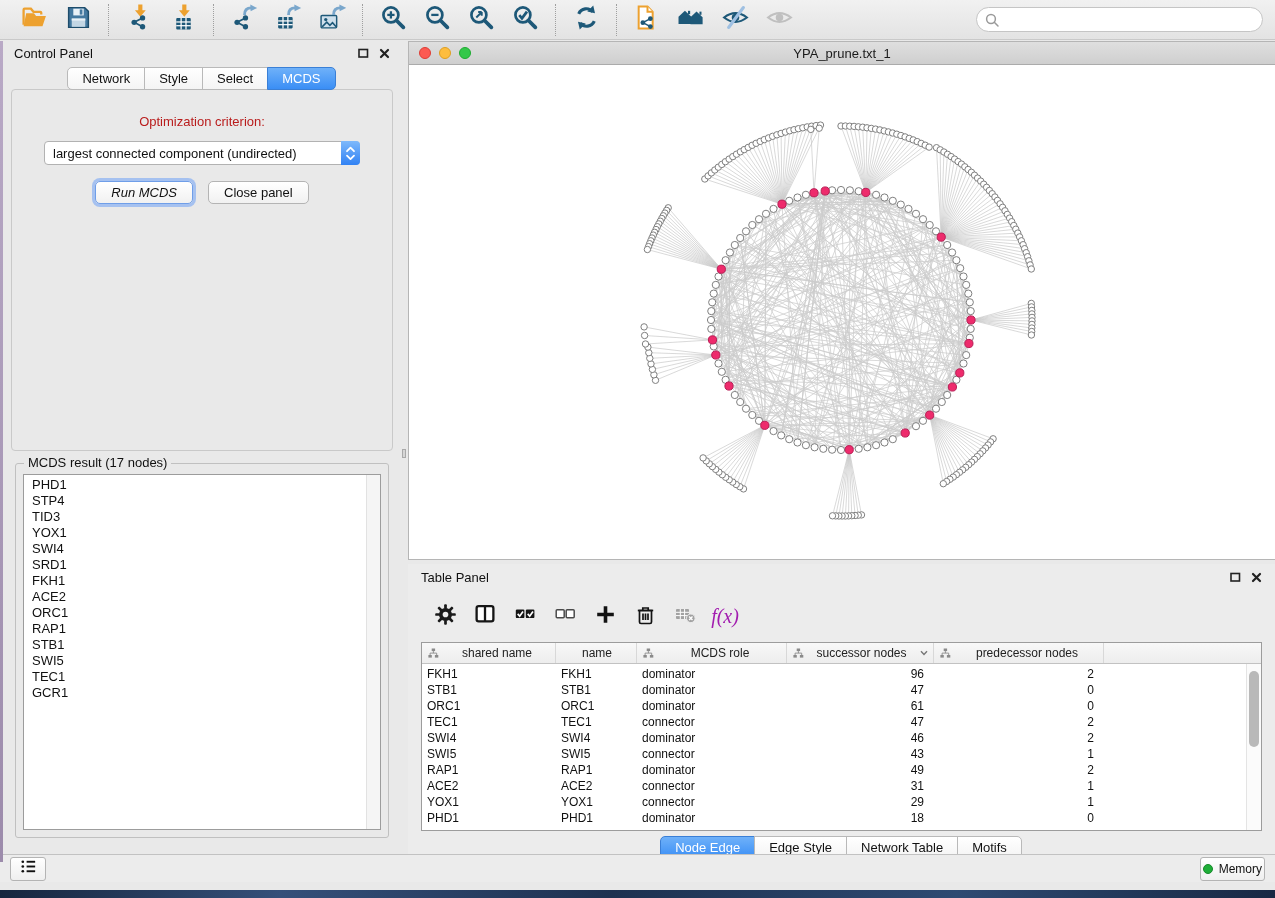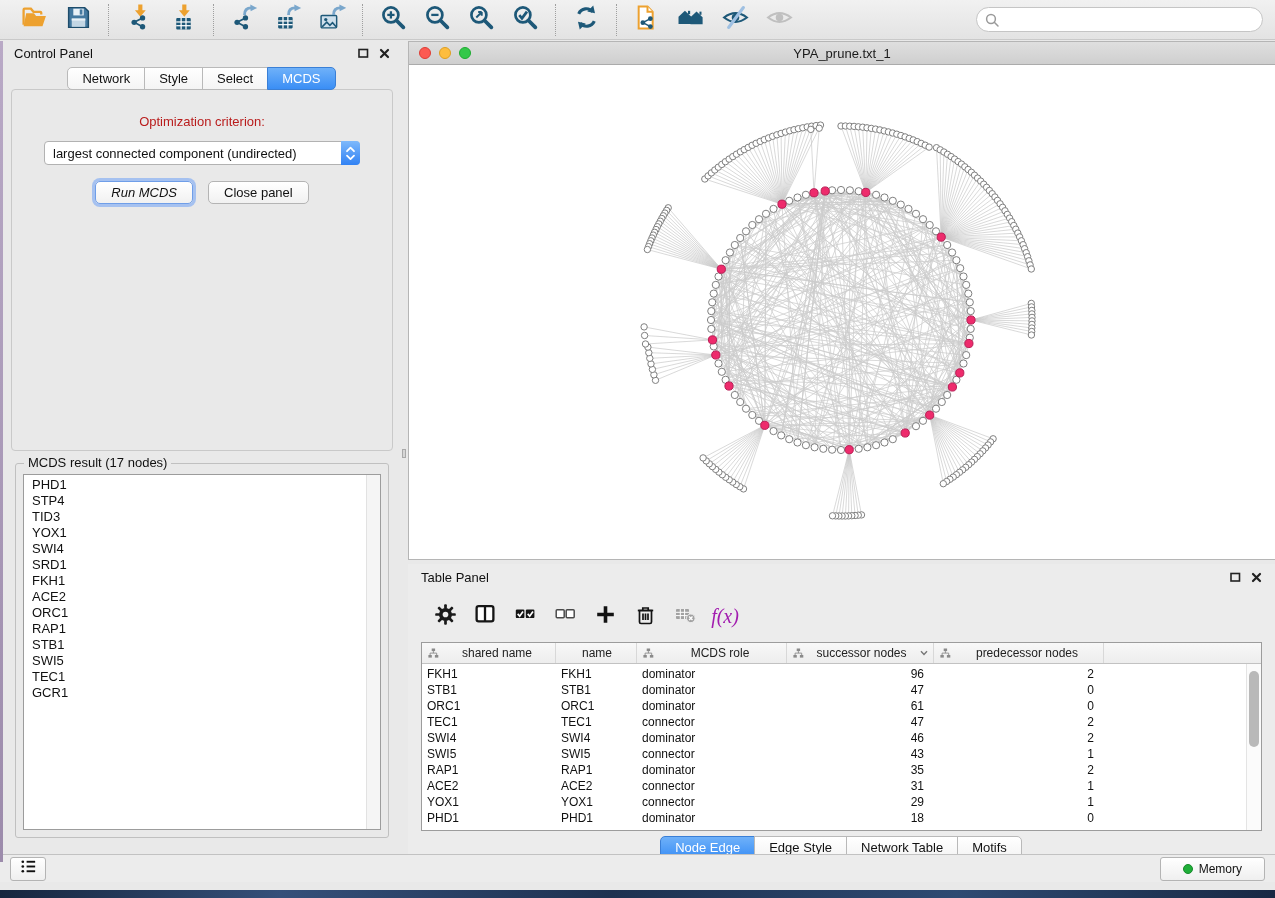--- a/index.html
+++ b/index.html
@@ -93,21 +93,21 @@
   .tbl-scroll{position:absolute;right:0;top:0;bottom:0;width:14px;background:#fbfbfb;border-left:1px solid #e4e4e4;}
   .tbl-thumb{position:absolute;left:2px;right:2px;top:7px;height:46%;background:#b9b9b9;border-radius:5px;}
   .tp-tabs{display:flex;justify-content:center;margin-top:5px;flex:none;}
 
   
   .status{position:absolute;left:0;bottom:8px;height:28px;width:1275px;box-sizing:border-box;
     background:#ececec;border-top:1px solid #c2c2c2;display:flex;align-items:center;padding:0 10px;}
   .sq-btn{width:34px;height:22px;background:linear-gradient(#fff,#efefef);border:1px solid #b4b4b4;
     border-radius:3px;display:flex;align-items:center;justify-content:center;}
   .mem-btn{margin-left:auto;height:22px;background:linear-gradient(#fff,#efefef);border:1px solid #b4b4b4;
-    border-radius:3px;display:flex;align-items:center;gap:6px;padding:0 22px;font-size:12px;color:#111;}
+    border-radius:3px;display:flex;align-items:center;gap:6px;padding:0 2px;font-size:12px;color:#111;}
   .mem-dot{width:10px;height:10px;border-radius:50%;background:#1fae38;border:1px solid #168a2b;box-sizing:border-box;}
 </style>
 </head>
 <body>
 
 <div class="app">
 
   <div class="toolbar">
     <div class="tb-icons" id="tb-icons">
         <span class="tb-btn">
@@ -1404,21 +1404,21 @@
                 <div class="td" style="width:134px">SWI5</div>
                 <div class="td" style="width:81px">SWI5</div>
                 <div class="td" style="width:150px">connector</div>
                 <div class="td num" style="width:147px">43</div>
                 <div class="td num" style="width:170px">1</div>
               </div>
               <div class="tr">
                 <div class="td" style="width:134px">RAP1</div>
                 <div class="td" style="width:81px">RAP1</div>
                 <div class="td" style="width:150px">dominator</div>
-                <div class="td num" style="width:147px">35</div>
+                <div class="td num" style="width:147px">49</div>
                 <div class="td num" style="width:170px">2</div>
               </div>
               <div class="tr">
                 <div class="td" style="width:134px">ACE2</div>
                 <div class="td" style="width:81px">ACE2</div>
                 <div class="td" style="width:150px">connector</div>
                 <div class="td num" style="width:147px">31</div>
                 <div class="td num" style="width:170px">1</div>
               </div>
               <div class="tr">

